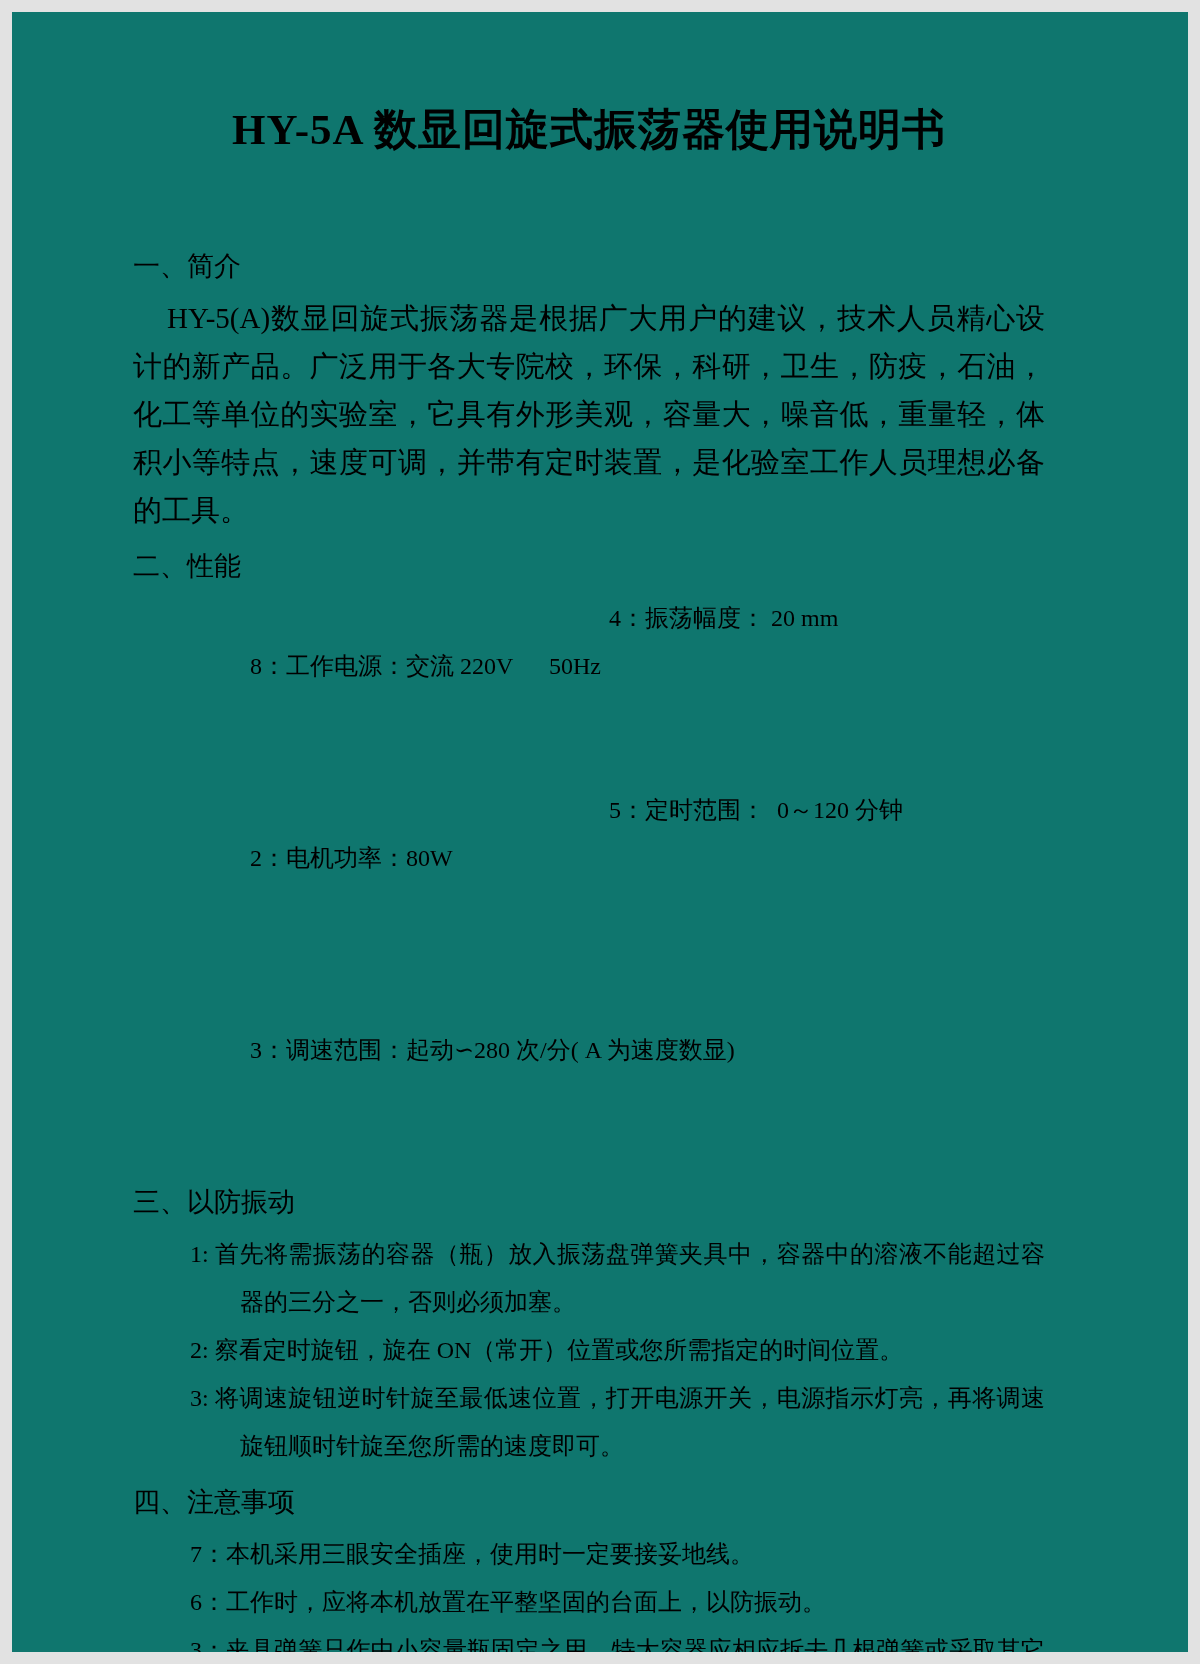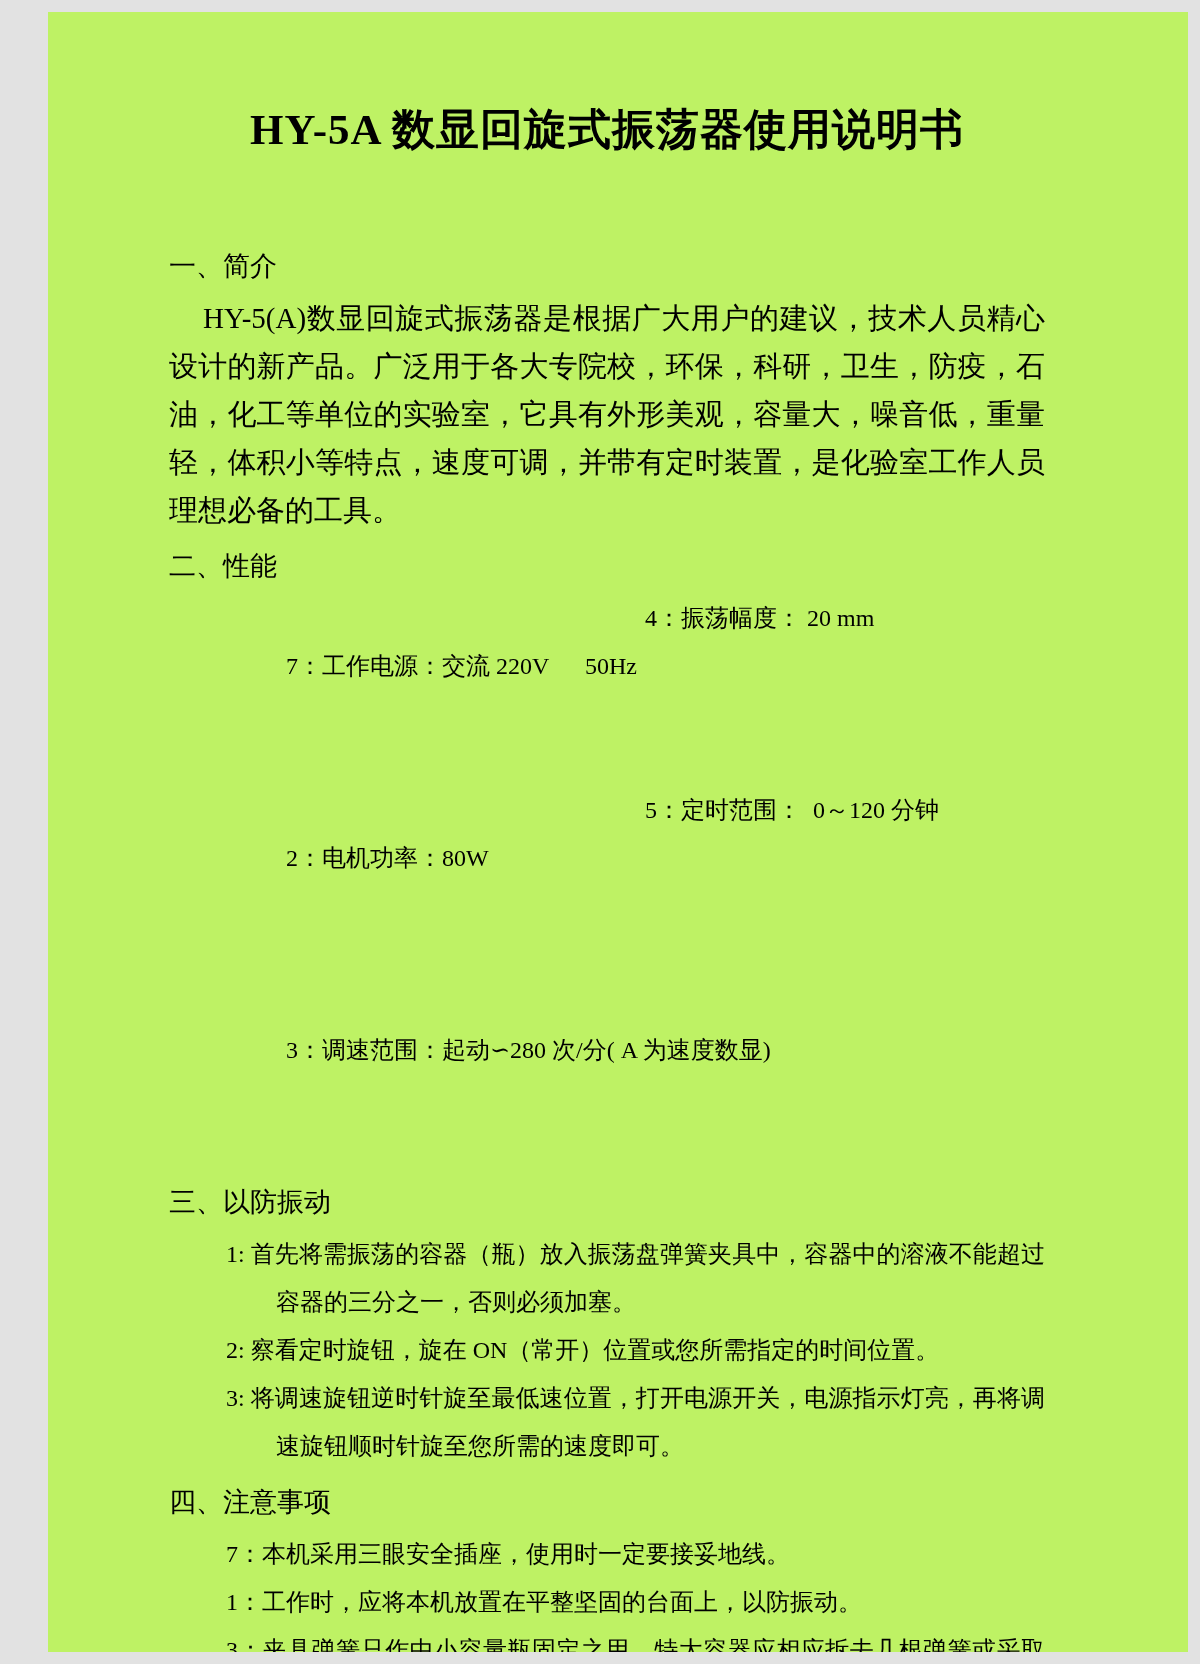--- a/index.html
+++ b/index.html
@@ -13,23 +13,22 @@
     position: relative;
     font-family: "Liberation Serif", "DejaVu Serif", serif;
     color: #000;
   }
   .page {
     position: absolute;
     left: 12px;
     top: 12px;
     right: 12px;
     bottom: 12px;
-    background: #bef264;
+    background: #0f766e;
     overflow: hidden;
-    margin-left: 36px;
   }
   .content {
     padding: 0 143px 0 121px;
   }
   h1.doc-title {
     margin: 92px 0 0 0;
     text-align: center;
     font-size: 43px;
     font-weight: bold;
     letter-spacing: 1px;
@@ -94,21 +93,21 @@
 
     <section>
       <h2 class="sec-heading first">一、简介</h2>
       <p class="body-par">HY-5(A)数显回旋式振荡器是根据广大用户的建议，技术人员精心设计的新产品。广泛用于各大专院校，环保，科研，卫生，防疫，石油，化工等单位的实验室，它具有外形美观，容量大，噪音低，重量轻，体积小等特点，速度可调，并带有定时装置，是化验室工作人员理想必备的工具。</p>
     </section>
 
     <section>
       <h2 class="sec-heading later">二、性能</h2>
       <div class="spec-block">
         <div class="spec-row">
-          <span class="spec-left">7：工作电源：交流 220V      50Hz</span>
+          <span class="spec-left">8：工作电源：交流 220V      50Hz</span>
           <span class="spec-right">4：振荡幅度： 20 mm</span>
         </div>
         <div class="spec-row">
           <span class="spec-left">2：电机功率：80W</span>
           <span class="spec-right">5：定时范围：  0～120 分钟</span>
         </div>
         <div class="spec-row">
           <span class="spec-left">3：调速范围：起动∽280 次/分( A 为速度数显)</span>
           <span class="spec-right"></span>
         </div>
@@ -121,20 +120,20 @@
         <p class="num-item">1: 首先将需振荡的容器（瓶）放入振荡盘弹簧夹具中，容器中的溶液不能超过容器的三分之一，否则必须加塞。</p>
         <p class="num-item">2: 察看定时旋钮，旋在 ON（常开）位置或您所需指定的时间位置。</p>
         <p class="num-item">3: 将调速旋钮逆时针旋至最低速位置，打开电源开关，电源指示灯亮，再将调速旋钮顺时针旋至您所需的速度即可。</p>
       </div>
     </section>
 
     <section>
       <h2 class="sec-heading later">四、注意事项</h2>
       <div class="items-block">
         <p class="num-item">7：本机采用三眼安全插座，使用时一定要接妥地线。</p>
-        <p class="num-item">1：工作时，应将本机放置在平整坚固的台面上，以防振动。</p>
+        <p class="num-item">6：工作时，应将本机放置在平整坚固的台面上，以防振动。</p>
         <p class="num-item">3：夹具弹簧只作中小容量瓶固定之用，特大容器应相应拆去几根弹簧或采取其它方式加固。</p>
 
       </div>
     </section>
 
   </div>
 </div>
 
 </body></html>

